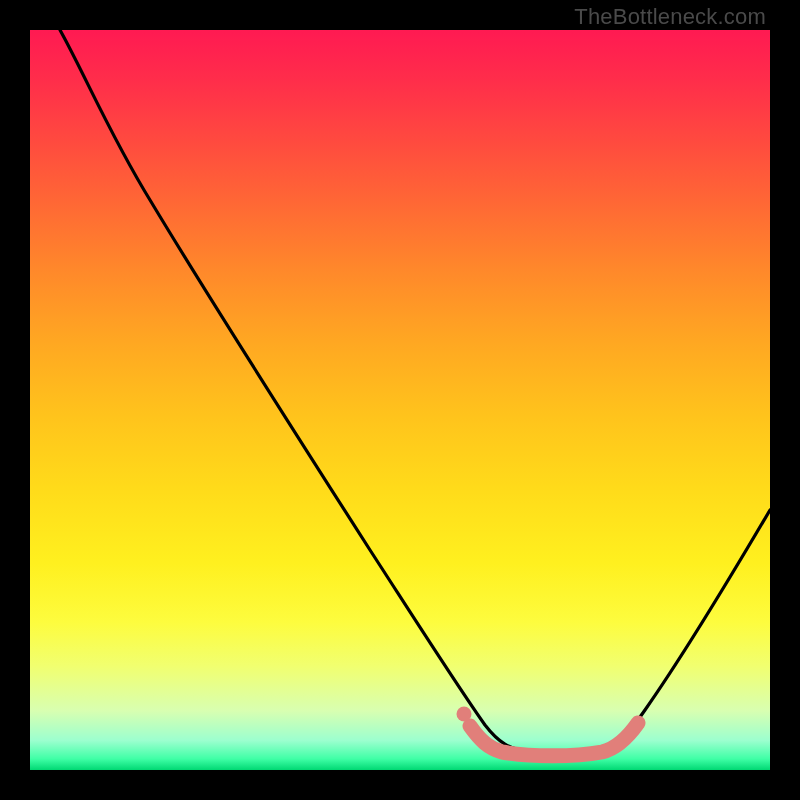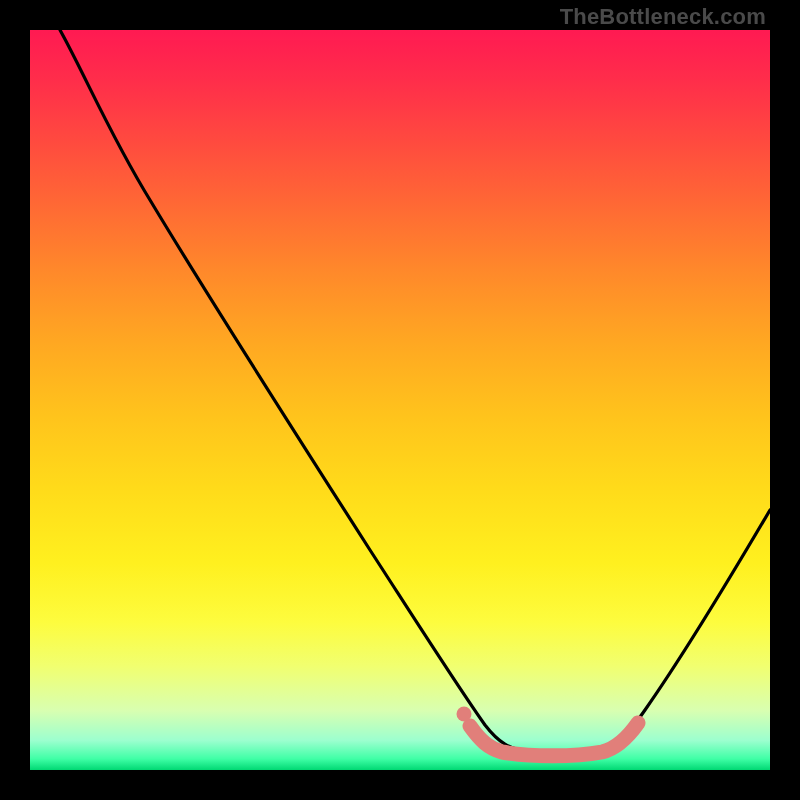--- a/index.html
+++ b/index.html
@@ -48,21 +48,21 @@
       #3fffa6 98.5%,
       #00d873 100%
     );
   }
   .watermark {
     position: absolute;
     top: 4px;
     right: 34px;
     color: #4a4a4a;
     font-size: 22px;
-    font-weight: 700;
+    font-weight: 400;
     letter-spacing: 0.2px;
   }
   svg.curve {
     position: absolute;
     inset: 0;
     width: 740px;
     height: 740px;
     overflow: visible;
   }
 </style>

